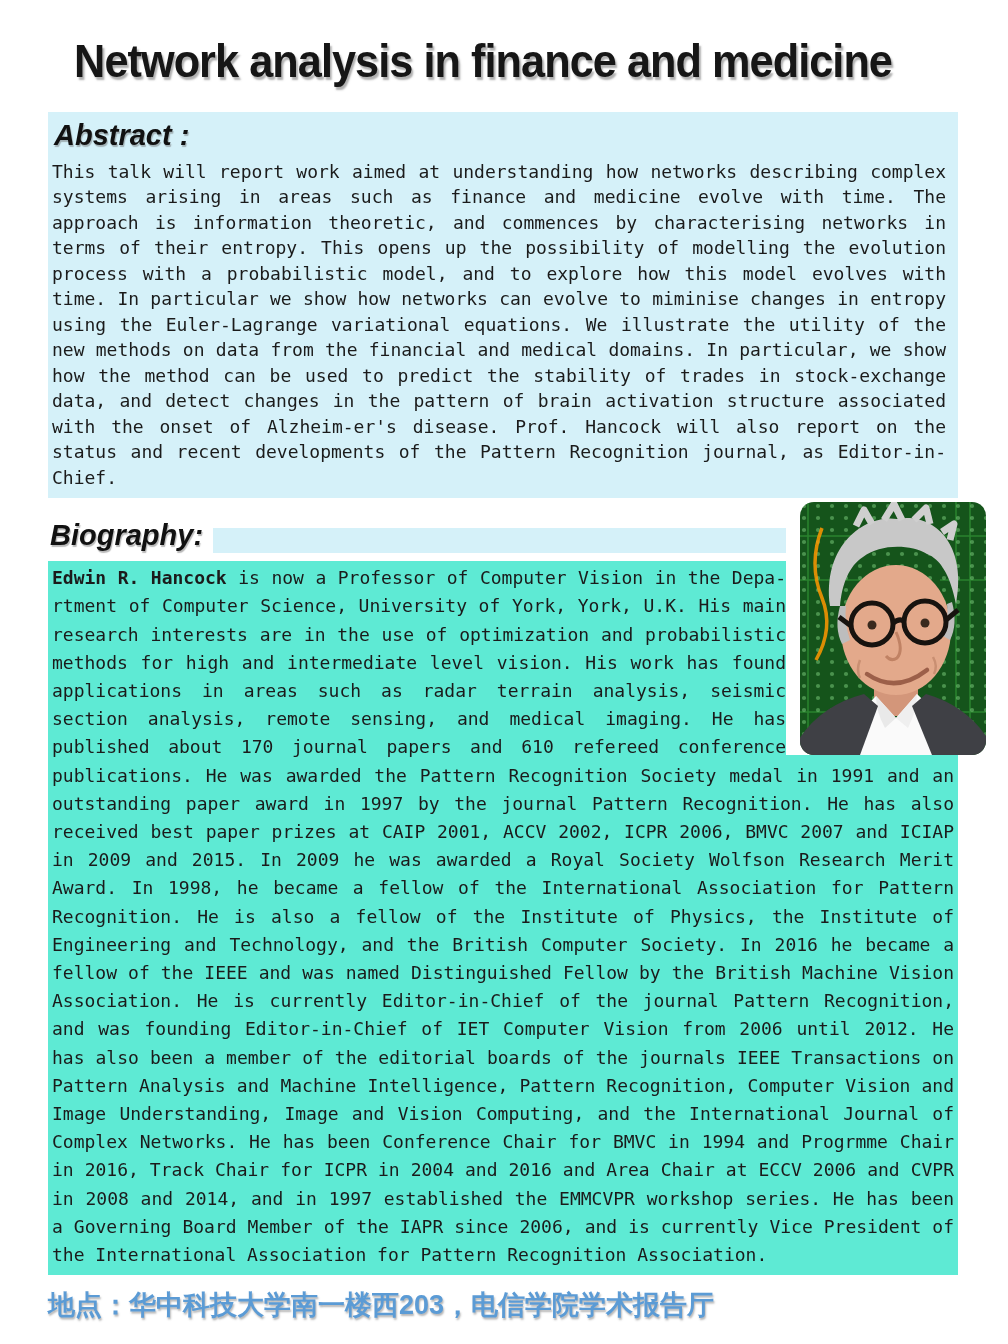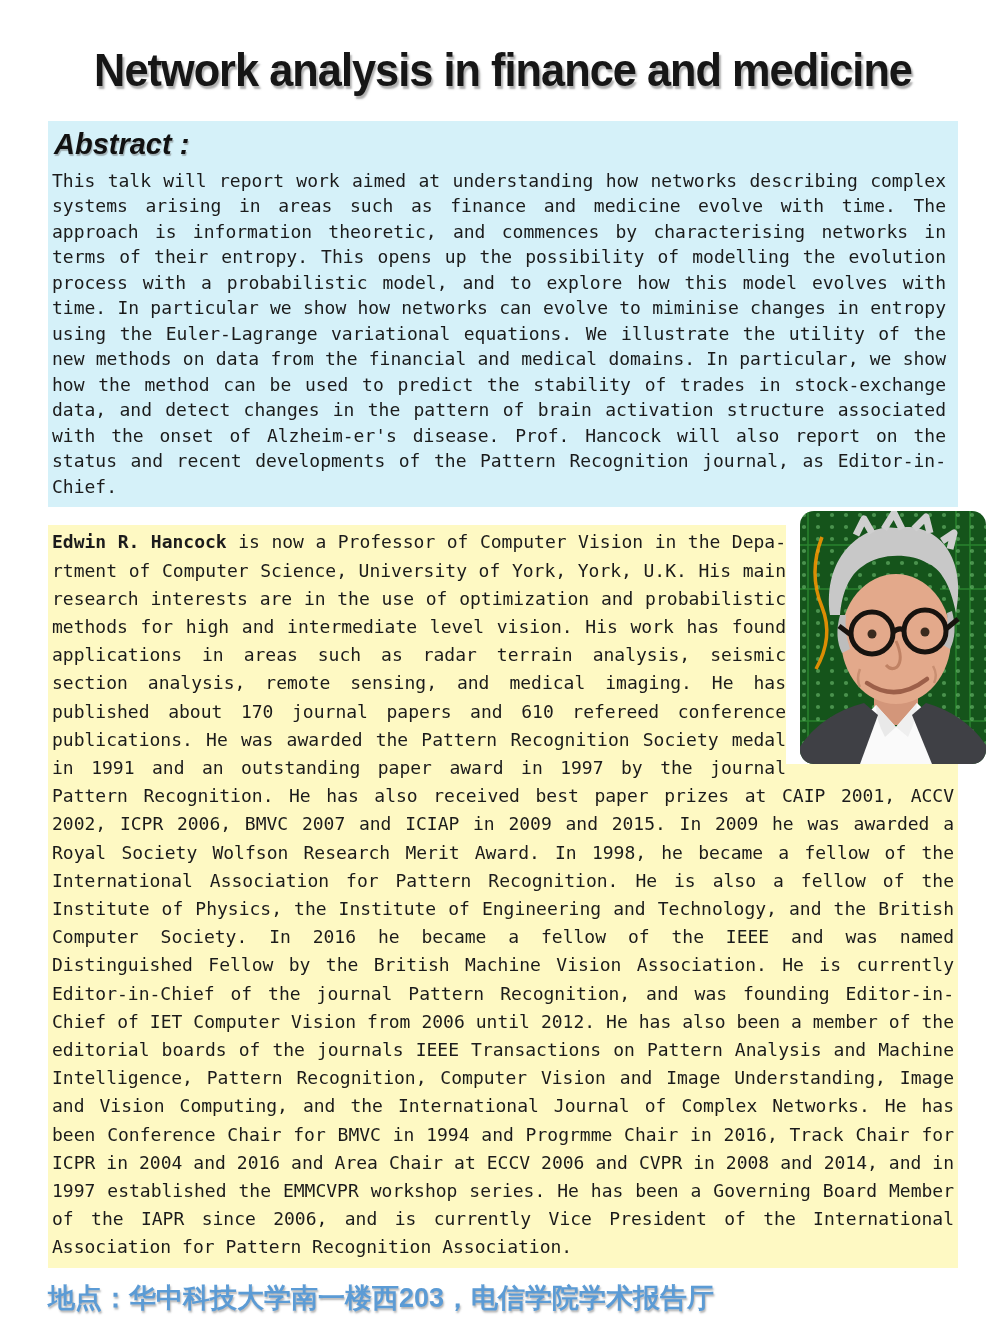--- a/index.html
+++ b/index.html
@@ -5,22 +5,21 @@
   html, body { margin: 0; padding: 0; }
   body {
     width: 1008px; height: 1344px; overflow: hidden;
     background: #ffffff;
     font-family: "Liberation Sans", sans-serif;
   }
   .page { padding: 0 50px 0 48px; }
 
   
   .title {
-    margin: 43px 0 24px 0;
-    text-align: center;
+    margin: 34px 0 24px 0;
     font-size: 46px; font-weight: 700; color: #161616;
     letter-spacing: -1px;
   }
   .title-inner {
     display: inline-block;
     transform: scaleX(0.94);
     transform-origin: center;
     text-shadow: 2px 3px 2px rgba(110,110,110,0.55);
   }
 
@@ -52,21 +51,21 @@
     margin: -14px -28px 0 0;
     padding-left: 14px;
     background: #ffffff; 
   }
   .bio-heading { display: flex; align-items: stretch; }
   .bio-heading .hl-fill {
     flex: 1; background: #d5f1f9; margin: 10px 0 0 10px;
   }
   .bio-text {
     margin: 4px 0 0 0;
-    background: #fef9c3;
+    background: #5eead4;
     padding: 3px 4px 6px 4px;
     font-family: "DejaVu Sans Mono", monospace;
     font-size: 18px; line-height: 28.2px; color: #1b1b1b;
     text-align: justify;
   }
   .bio-text b { font-weight: 700; }
 
   
   .schedule {
     margin-top: 14px;
@@ -139,20 +138,24 @@
             <path d="M50 253 Q56 212 76 194 L96 216 L117 192 Q138 210 142 253 Z" fill="#fafafa"></path>
             <path d="M76 194 L96 216 L85 226 Q76 210 76 194 Z" fill="#e9e9e9"></path>
             <path d="M117 192 L96 216 L108 226 Q117 208 117 192 Z" fill="#efefef"></path>
             <path d="M-6 253 L-4 242 Q18 204 64 192 L78 204 L60 253 Z" fill="#3f4045"></path>
             <path d="M192 253 L190 240 Q168 204 126 192 L112 204 L132 253 Z" fill="#3f4045"></path>
           </g>
         </g>
       </svg>
     </span>
 
+    <h2 class="sec-heading bio-heading">
+      <span>Biography:</span>
+      <span class="hl-fill"></span>
+    </h2>
 
     <p class="bio-text"><b>Edwin R. Hancock</b><span> is now a Professor of Computer Vision in the Depa-rtment of Computer Science, University of York, York, U.K. His main research interests are in the use of optimization and probabilistic methods for high and intermediate level vision. His work has found applications in areas such as radar terrain analysis, seismic section analysis, remote sensing, and medical imaging. He has published about 170 journal papers and 610 refereed conference publications. He was awarded the Pattern Recognition Society medal in 1991 and an outstanding paper award in 1997 by the journal Pattern Recognition. He has also received best paper prizes at CAIP 2001, ACCV 2002, ICPR 2006, BMVC 2007 and ICIAP in 2009 and 2015. In 2009 he was awarded a Royal Society Wolfson Research Merit Award. In 1998, he became a fellow of the International Association for Pattern Recognition. He is also a fellow of the Institute of Physics, the Institute of Engineering and Technology, and the British Computer Society. In 2016 he became a fellow of the IEEE and was named Distinguished Fellow by the British Machine Vision Association. He is currently Editor-in-Chief of the journal Pattern Recognition, and was founding Editor-in-Chief of IET Computer Vision from 2006 until 2012. He has also been a member of the editorial boards of the journals IEEE Transactions on Pattern Analysis and Machine Intelligence, Pattern Recognition, Computer Vision and Image Understanding, Image and Vision Computing, and the International Journal of Complex Networks. He has been Conference Chair for BMVC in 1994 and Progrmme Chair in 2016, Track Chair for ICPR in 2004 and 2016 and Area Chair at ECCV 2006 and CVPR in 2008 and 2014, and in 1997 established the EMMCVPR workshop series. He has been a Governing Board Member of the IAPR since 2006, and is currently Vice President of the International Association for Pattern Recognition Association.</span></p>
   </section>
 
   <footer class="schedule">
     <div class="sched-line">地点：华中科技大学南一楼西203，电信学院学术报告厅</div>
   </footer>
 
 </div>
 

